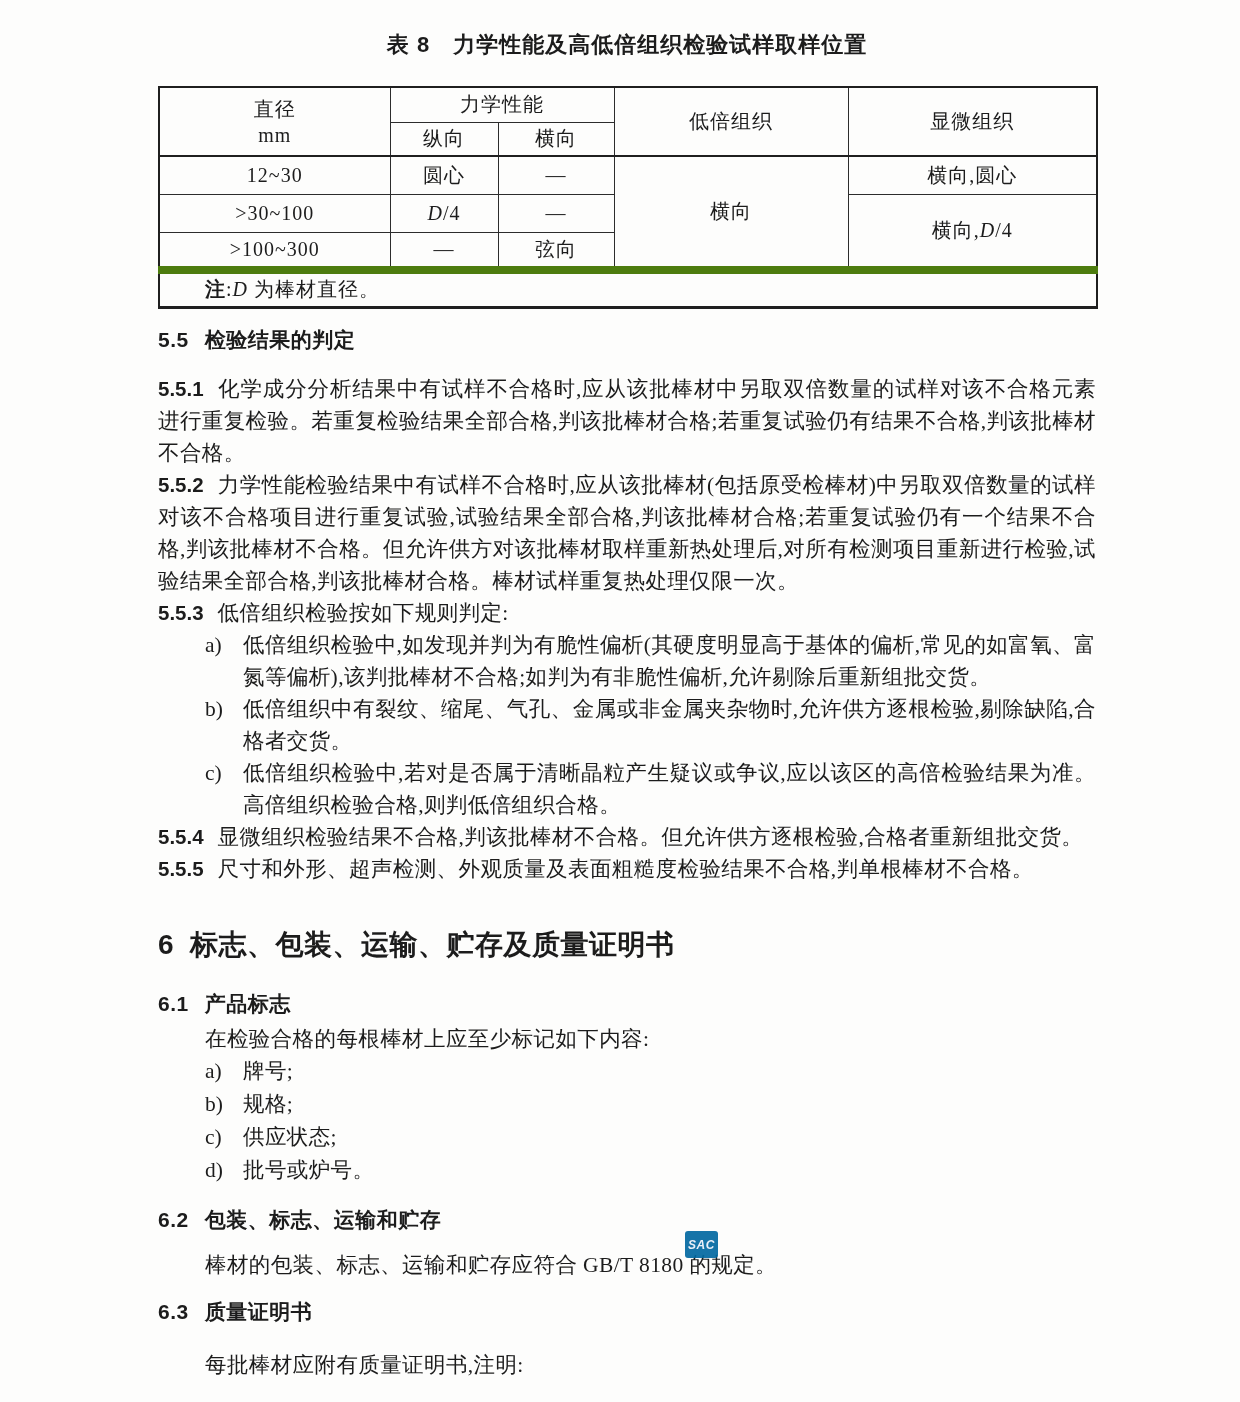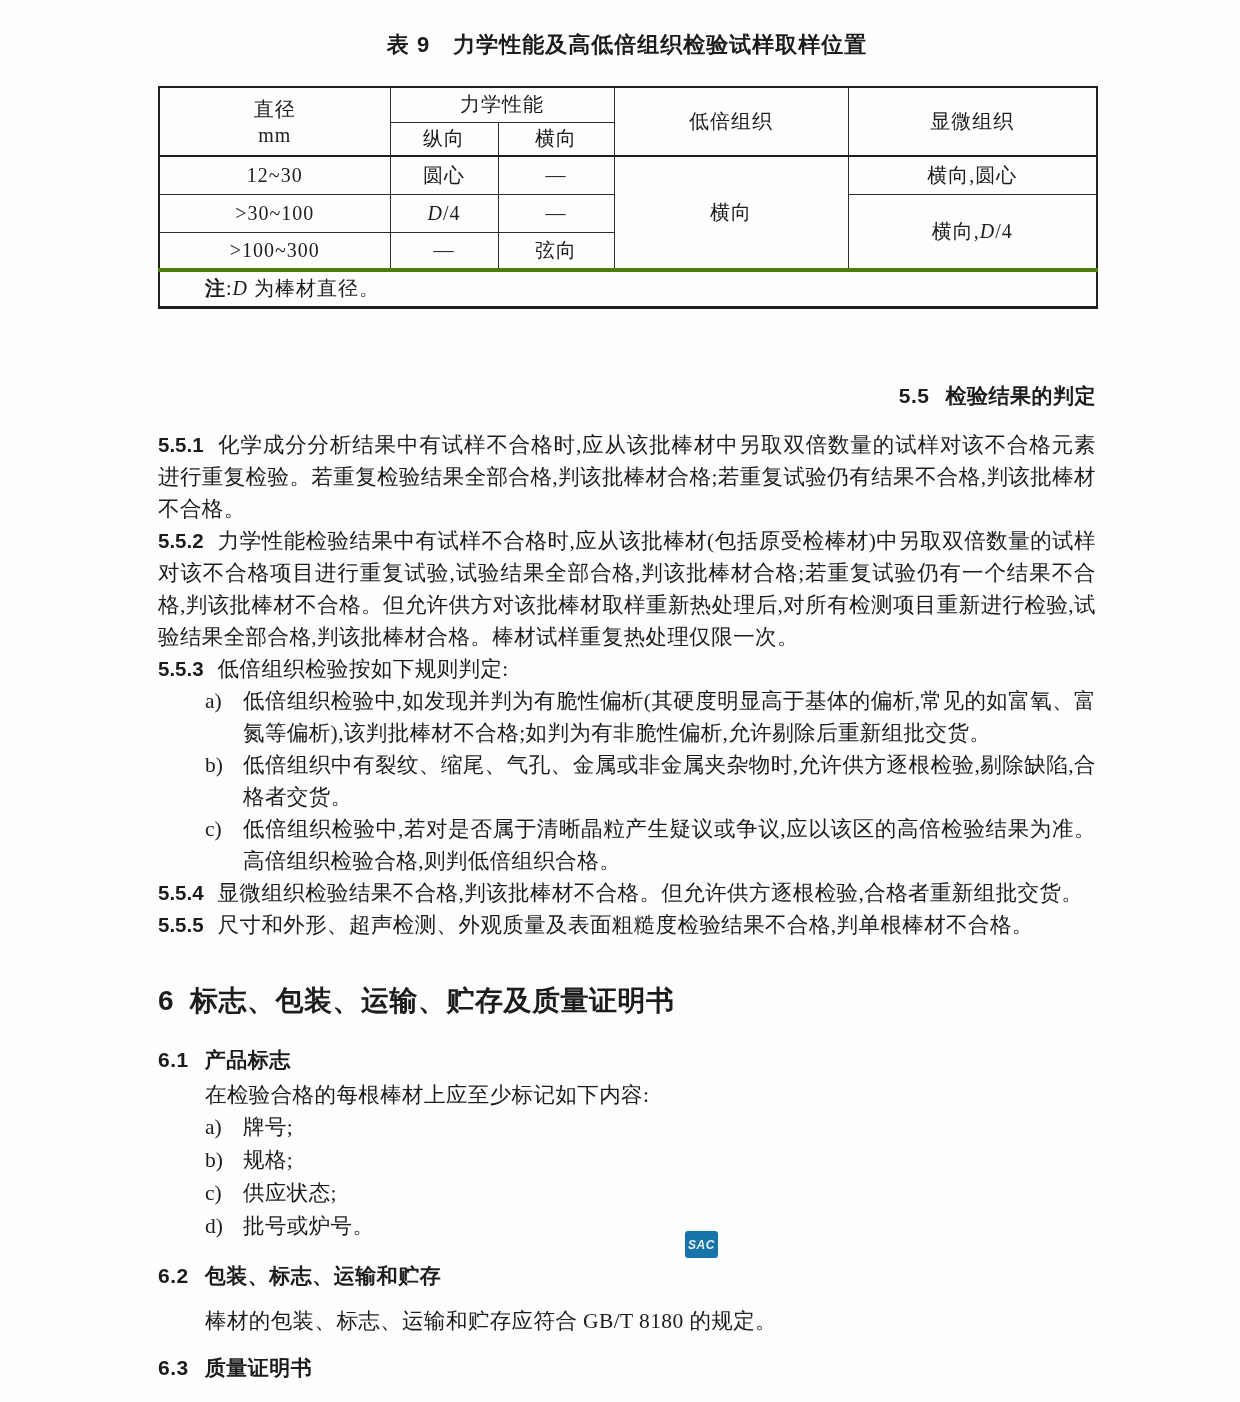--- a/index.html
+++ b/index.html
@@ -25,37 +25,37 @@
     font-size:20px;
   }
   table.t8 td{
     border:1px solid #2c2c2c;text-align:center;vertical-align:middle;
     padding:0;letter-spacing:1px;
   }
   tr.hr1{height:35px;} tr.hr2{height:34px;}
   tr.dr{height:38px;} tr.note-row{height:37px;}
   tr.dr1 td{border-top:2px solid #1f1f1f;}
   tr.note-row td{
-    border-top:4px solid #4d7c0f;text-align:left;padding-left:45px;
+    border-top:8px solid #4d7c0f;text-align:left;padding-left:45px;
     letter-spacing:1px;
   }
   .hdr-two-line div{line-height:26px;}
   .it{font-style:italic;font-family:"Liberation Serif", serif;}
   .note-label{font-family:"Liberation Sans", sans-serif;font-weight:bold;}
 
   
   .h-major{
     font-family:"Liberation Sans", sans-serif;font-weight:bold;
     font-size:28px;margin:44px 0 0 0;line-height:32px;letter-spacing:.5px;
   }
   .h-sub{
     font-family:"Liberation Sans", sans-serif;font-weight:bold;
     font-size:21px;margin:28px 0 0 0;line-height:30px;letter-spacing:.5px;
   }
-  .h-55{margin-top:72px;text-align:right;}
+  .h-55{margin-top:16px;}
   .h-num{display:inline-block;margin-right:16px;font-weight:bold;}
 
   
   .para{
     font-size:21.5px;line-height:32px;margin:0;
     text-align:justify;letter-spacing:.4px;
   }
   .para-first{margin-top:18px;}
   .clause-num{
     font-family:"Liberation Sans", sans-serif;font-weight:600;
@@ -89,21 +89,21 @@
     font-family:"Liberation Sans", sans-serif;
     font-style:italic;font-weight:bold;font-size:12px;color:#e9eef8;
     letter-spacing:.5px;
   }
 </style>
 </head>
 <body>
 
 <div class="page">
 
-  <div class="table-title">表 9　力学性能及高低倍组织检验试样取样位置</div>
+  <div class="table-title">表 8　力学性能及高低倍组织检验试样取样位置</div>
 
   <table class="t8">
     <colgroup>
       <col style="width:231px">
         <col style="width:108px">
         <col style="width:116px">
       <col style="width:234px">
         <col style="width:249px">
     </colgroup>
     <tbody>

